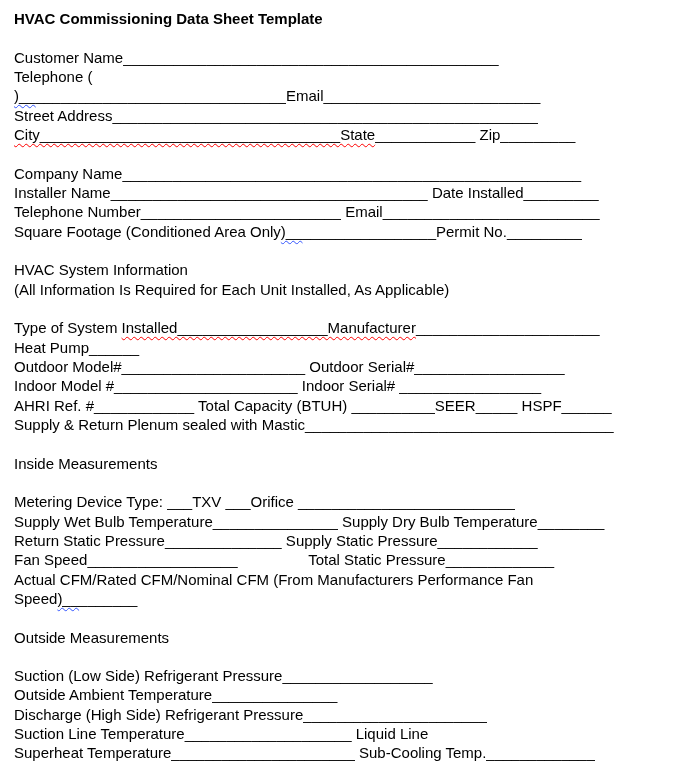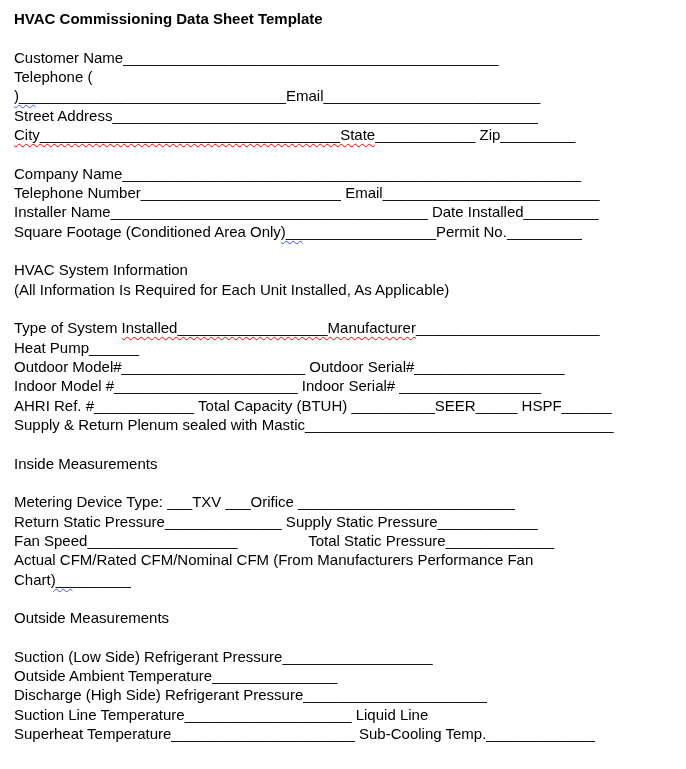--- a/index.html
+++ b/index.html
@@ -40,41 +40,42 @@
 <div class="doc" style="background: rgb(255, 255, 255); color: rgb(0, 0, 0);">
   <div>
       <div class="line"><span class="seg bold">HVAC Commissioning Data Sheet Template</span></div>
       <div class="line">&nbsp;</div>
       <div class="line"><span class="seg plain">Customer Name</span><span class="seg plain">_____________________________________________</span></div>
       <div class="line"><span class="seg plain">Telephone ( </span><span class="seg blue">)__</span><span class="seg plain">______________________________</span><span class="seg plain">Email</span><span class="seg plain">__________________________</span></div>
       <div class="line"><span class="seg plain">Street Address</span><span class="seg plain">___________________________________________________</span></div>
       <div class="line"><span class="seg red">City____________________________________State</span><span class="seg plain">____________</span><span class="seg plain"> Zip</span><span class="seg plain">_________</span></div>
       <div class="line">&nbsp;</div>
       <div class="line"><span class="seg plain">Company Name</span><span class="seg plain">_______________________________________________________</span></div>
+      <div class="line"><span class="seg plain">Installer Name</span><span class="seg plain">______________________________________</span><span class="seg plain"> Date Installed</span><span class="seg plain">_________</span></div>
       <div class="line"><span class="seg plain">Telephone Number</span><span class="seg plain">________________________</span><span class="seg plain"> Email</span><span class="seg plain">__________________________</span></div>
-      <div class="line"><span class="seg plain">Installer Name</span><span class="seg plain">______________________________________</span><span class="seg plain"> Date Installed</span><span class="seg plain">_________</span></div>
       <div class="line"><span class="seg plain">Square Footage (Conditioned Area Only</span><span class="seg blue">)__</span><span class="seg plain">________________</span><span class="seg plain">Permit No.</span><span class="seg plain">_________</span></div>
       <div class="line">&nbsp;</div>
       <div class="line"><span class="seg plain">HVAC System Information</span></div>
       <div class="line"><span class="seg plain">(All Information Is Required for Each Unit Installed, As Applicable)</span></div>
       <div class="line">&nbsp;</div>
       <div class="line"><span class="seg plain">Type of System </span><span class="seg red">Installed__________________Manufacturer</span><span class="seg plain">______________________</span></div>
       <div class="line"><span class="seg plain">Heat Pump</span><span class="seg plain">______</span></div>
       <div class="line"><span class="seg plain">Outdoor Model#</span><span class="seg plain">______________________</span><span class="seg plain"> Outdoor Serial#</span><span class="seg plain">__________________</span></div>
       <div class="line"><span class="seg plain">Indoor Model #</span><span class="seg plain">______________________</span><span class="seg plain"> Indoor Serial# </span><span class="seg plain">_________________</span></div>
       <div class="line"><span class="seg plain">AHRI Ref. #</span><span class="seg plain">____________</span><span class="seg plain"> Total Capacity (BTUH) </span><span class="seg plain">__________</span><span class="seg plain">SEER</span><span class="seg plain">_____</span><span class="seg plain"> HSPF</span><span class="seg plain">______</span></div>
       <div class="line"><span class="seg plain">Supply &amp; Return Plenum sealed with Mastic</span><span class="seg plain">_____________________________________</span></div>
       <div class="line">&nbsp;</div>
       <div class="line"><span class="seg plain">Inside Measurements</span></div>
       <div class="line">&nbsp;</div>
       <div class="line"><span class="seg plain">Metering Device Type: ___TXV ___Orifice </span><span class="seg plain">__________________________</span></div>
+      <div class="line"><span class="seg plain">Supply Wet Bulb Temperature</span><span class="seg plain">_______________</span><span class="seg plain"> Supply Dry Bulb Temperature</span><span class="seg plain">________</span></div>
       <div class="line"><span class="seg plain">Return Static Pressure</span><span class="seg plain">______________</span><span class="seg plain"> Supply Static Pressure</span><span class="seg plain">____________</span></div>
       <div class="line"><span class="seg plain">Fan Speed</span><span class="seg plain">__________________</span><span class="seg plain">                 </span><span class="seg plain">Total Static Pressure</span><span class="seg plain">_____________</span></div>
       <div class="line"><span class="seg plain">Actual CFM/Rated CFM/Nominal CFM (From Manufacturers Performance Fan</span></div>
-      <div class="line"><span class="seg plain">Chart</span><span class="seg blue">)__</span><span class="seg plain">_______</span></div>
+      <div class="line"><span class="seg plain">Speed</span><span class="seg blue">)__</span><span class="seg plain">_______</span></div>
       <div class="line">&nbsp;</div>
       <div class="line"><span class="seg plain">Outside Measurements</span></div>
       <div class="line">&nbsp;</div>
       <div class="line"><span class="seg plain">Suction (Low Side) Refrigerant Pressure</span><span class="seg plain">__________________</span></div>
       <div class="line"><span class="seg plain">Outside Ambient Temperature</span><span class="seg plain">_______________</span></div>
       <div class="line"><span class="seg plain">Discharge (High Side) Refrigerant Pressure</span><span class="seg plain">______________________</span></div>
       <div class="line"><span class="seg plain">Suction Line Temperature</span><span class="seg plain">____________________</span><span class="seg plain"> Liquid Line</span></div>
       <div class="line"><span class="seg plain">Superheat Temperature</span><span class="seg plain">______________________</span><span class="seg plain"> Sub-Cooling Temp.</span><span class="seg plain">_____________</span></div>
     </div>
 </div>

